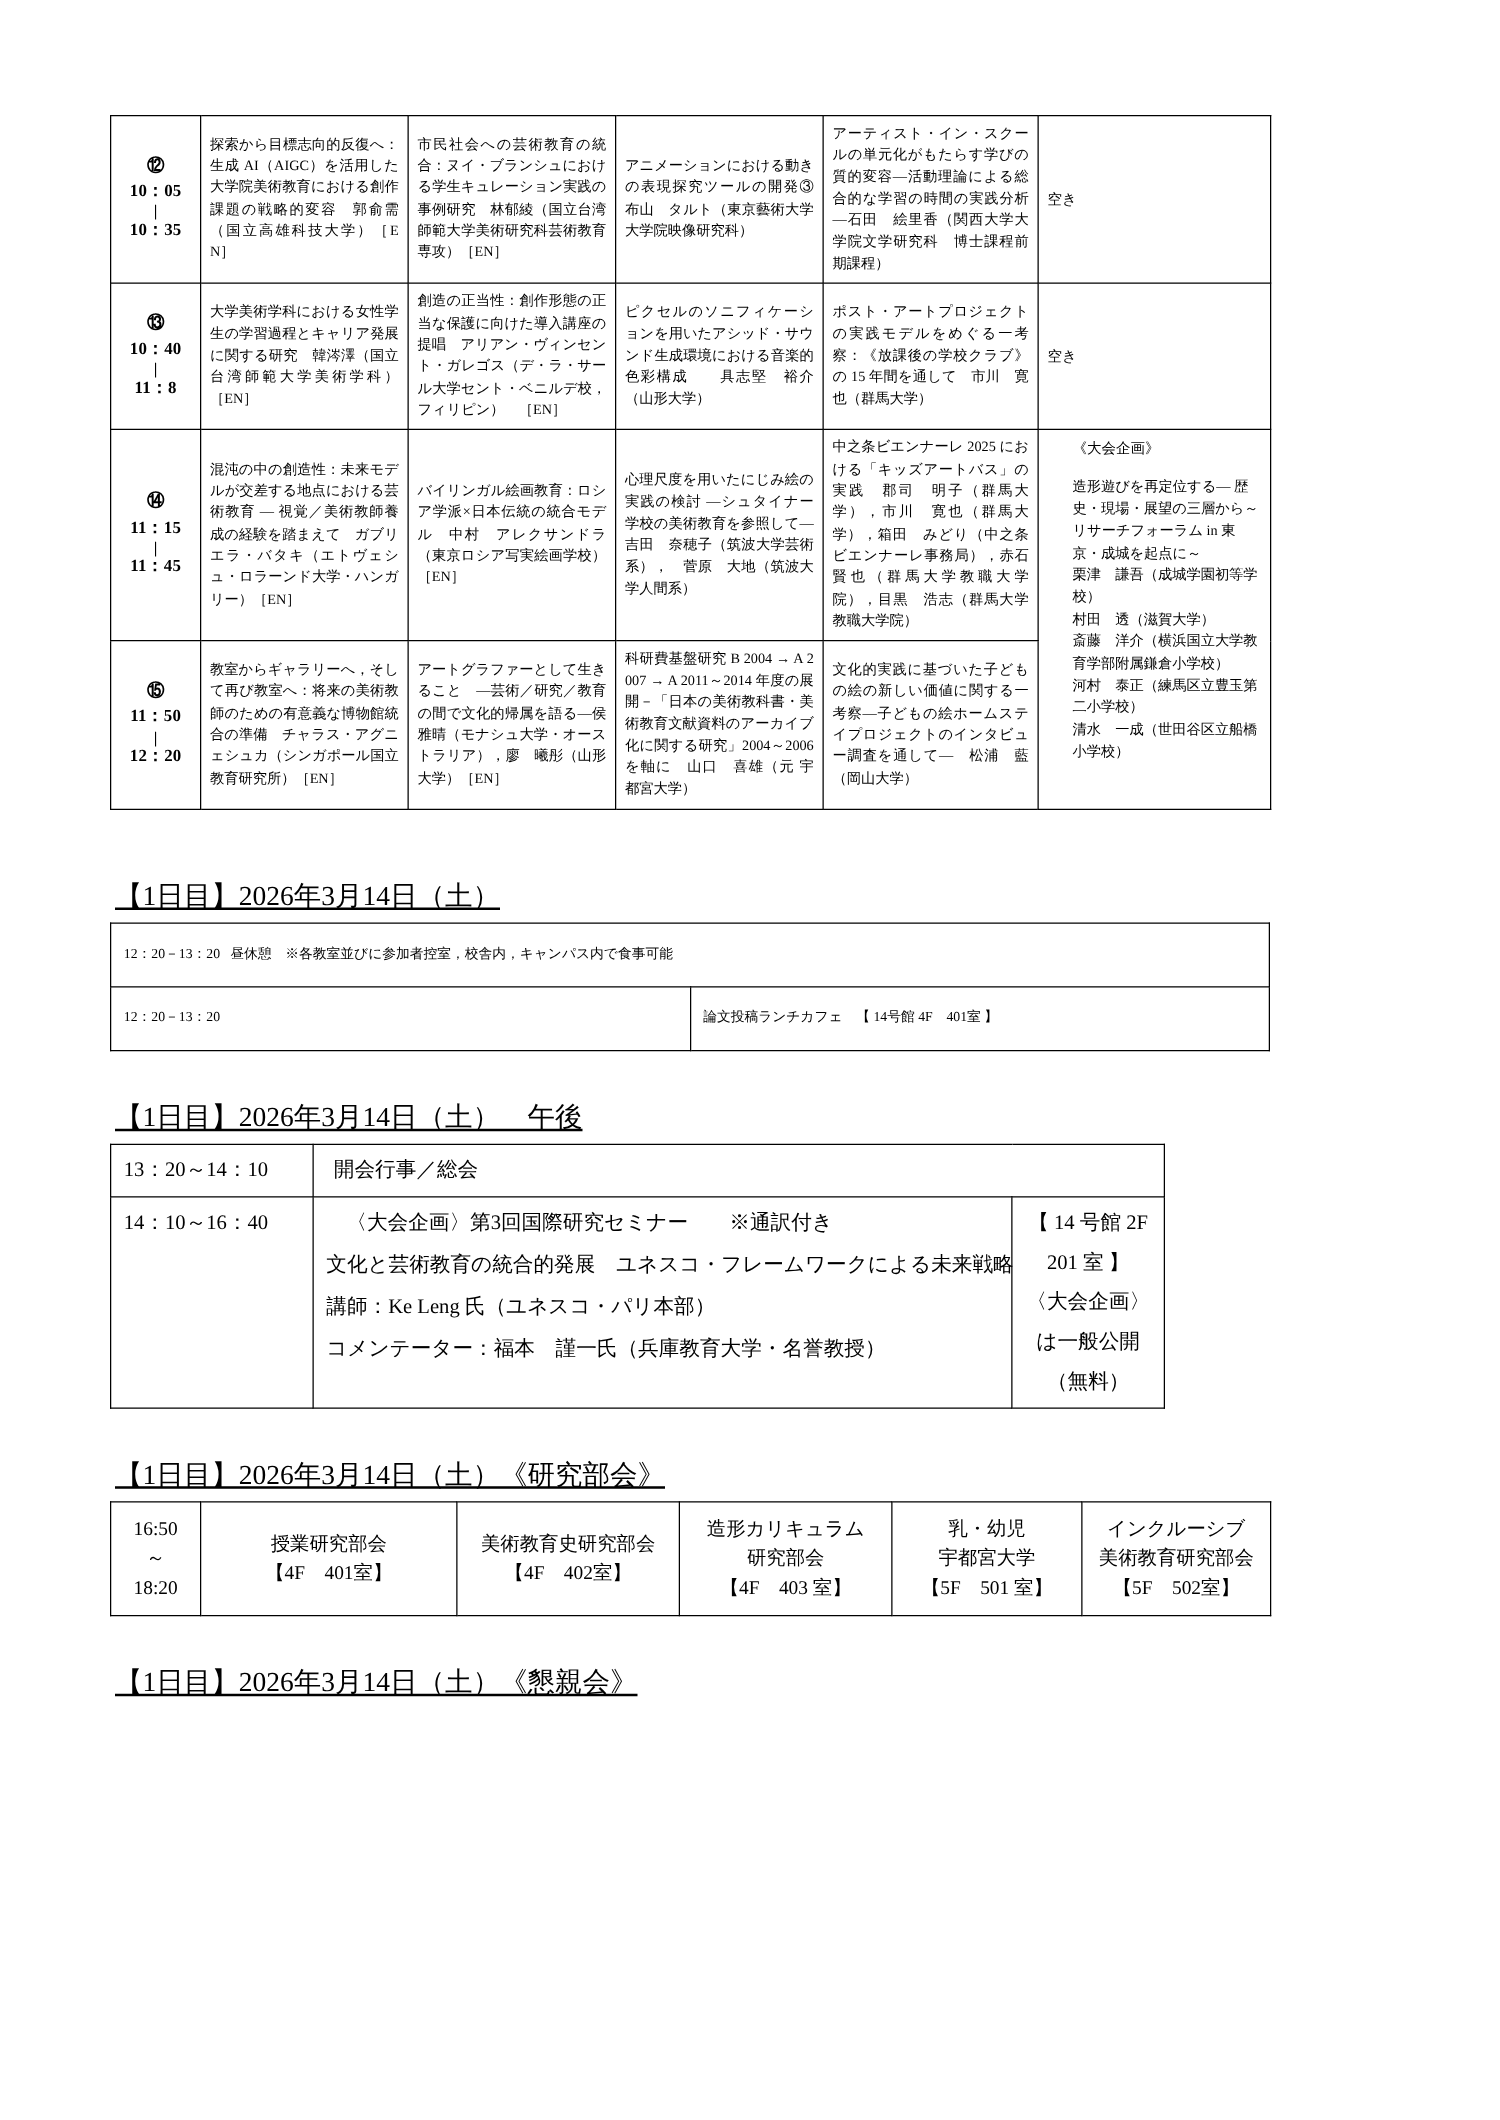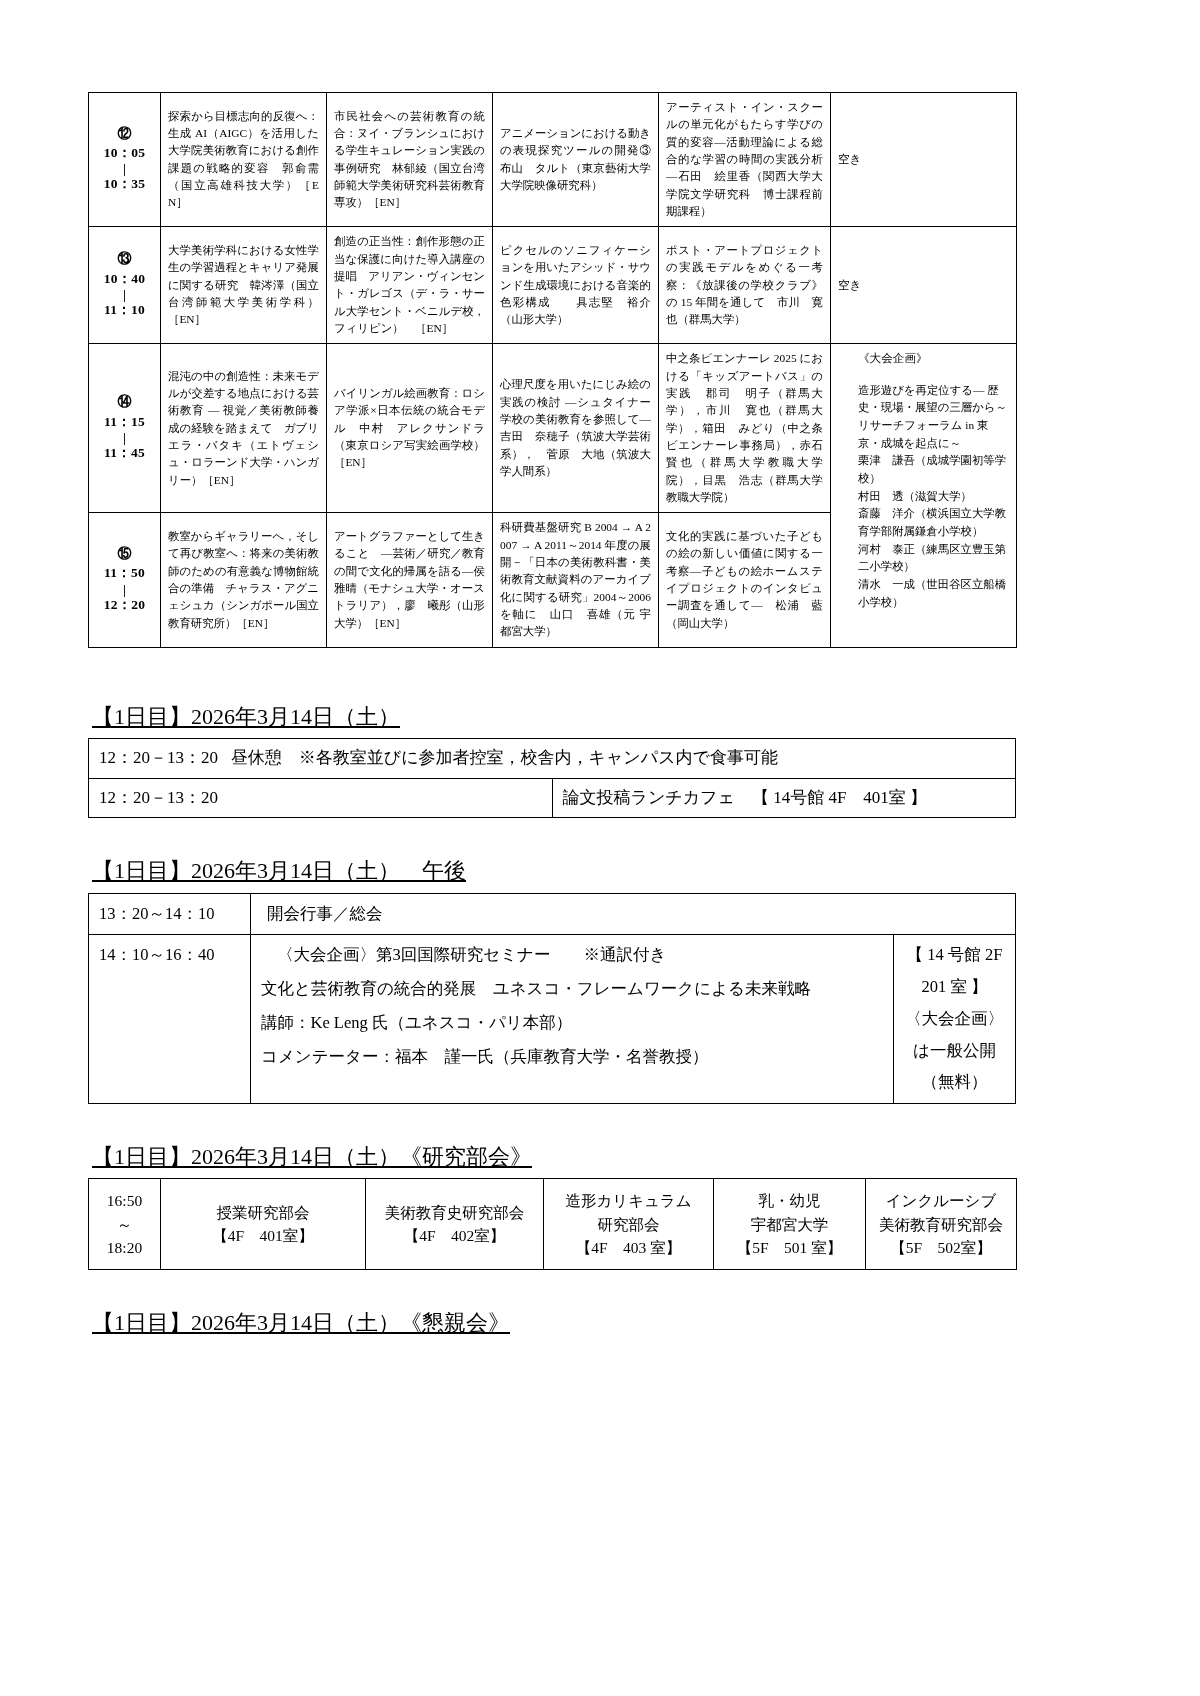--- a/index.html
+++ b/index.html
@@ -105,34 +105,34 @@
   .spacer-md { height: 40px; }
 
   
   table.band {
     border-collapse: collapse;
     table-layout: fixed;
     width: 928px;
   }
   table.band td {
     border: 1.4px solid #000;
-    font-size: 17px;
-    padding: 7px 10px;
+    font-size: 11px;
+    padding: 17px 10px;
     line-height: 1.45;
     vertical-align: middle;
     white-space: nowrap;
   }
   td.bt-time { width: 160px; }
   td.ind { padding-left: 20px; }
 
   
   table.pm {
     border-collapse: collapse;
     table-layout: fixed;
-    width: 928px;
+    width: 844px;
     padding-left: 31px;
   }
   table.pm td {
     border: 1.4px solid #000;
     font-size: 16.5px;
     padding: 8px 10px;
     vertical-align: top;
     line-height: 1.5;
   }
   .pm-time { width: 162px; white-space: nowrap; }
@@ -210,21 +210,21 @@
         <td class="sess">アニメーションにおける動きの表現探究ツールの開発③　布山　タルト（東京藝術大学大学院映像研究科）</td>
         <td class="sess">アーティスト・イン・スクールの単元化がもたらす学びの質的変容―活動理論による総合的な学習の時間の実践分析―石田　絵里香（関西大学大学院文学研究科　博士課程前期課程）</td>
         <td class="empty">空き</td>
       </tr>
 
       <tr>
         <td class="timecell">
           <span class="circnum">⑬</span>
           <span class="tline">10：40</span>
           <span class="tdash">|</span>
-          <span class="tline">11：10</span>
+          <span class="tline">11：8</span>
         </td>
         <td class="sess">大学美術学科における女性学生の学習過程とキャリア発展に関する研究　韓涔澤（国立台湾師範大学美術学科）　［EN］</td>
         <td class="sess">創造の正当性：創作形態の正当な保護に向けた導入講座の提唱　アリアン・ヴィンセント・ガレゴス（デ・ラ・サール大学セント・ベニルデ校，フィリピン）　［EN］</td>
         <td class="sess">ピクセルのソニフィケーションを用いたアシッド・サウンド生成環境における音楽的色彩構成　　具志堅　裕介（山形大学）</td>
         <td class="sess">ポスト・アートプロジェクトの実践モデルをめぐる一考察：《放課後の学校クラブ》の 15 年間を通して　市川　寛也（群馬大学）</td>
         <td class="empty">空き</td>
       </tr>
 
       <tr>
         <td class="timecell">

